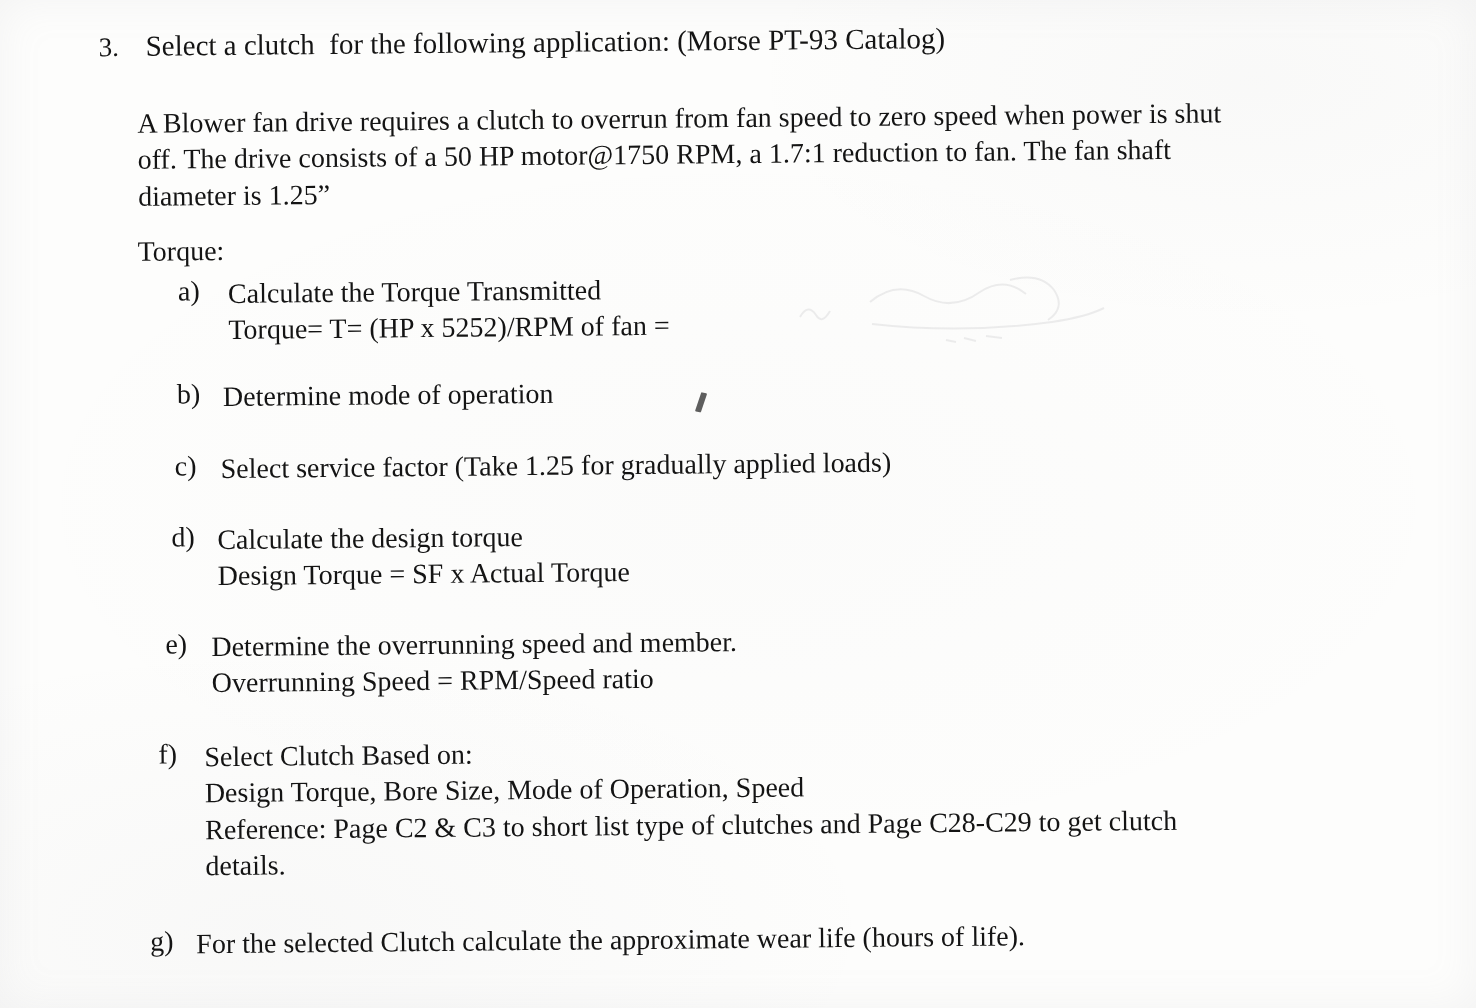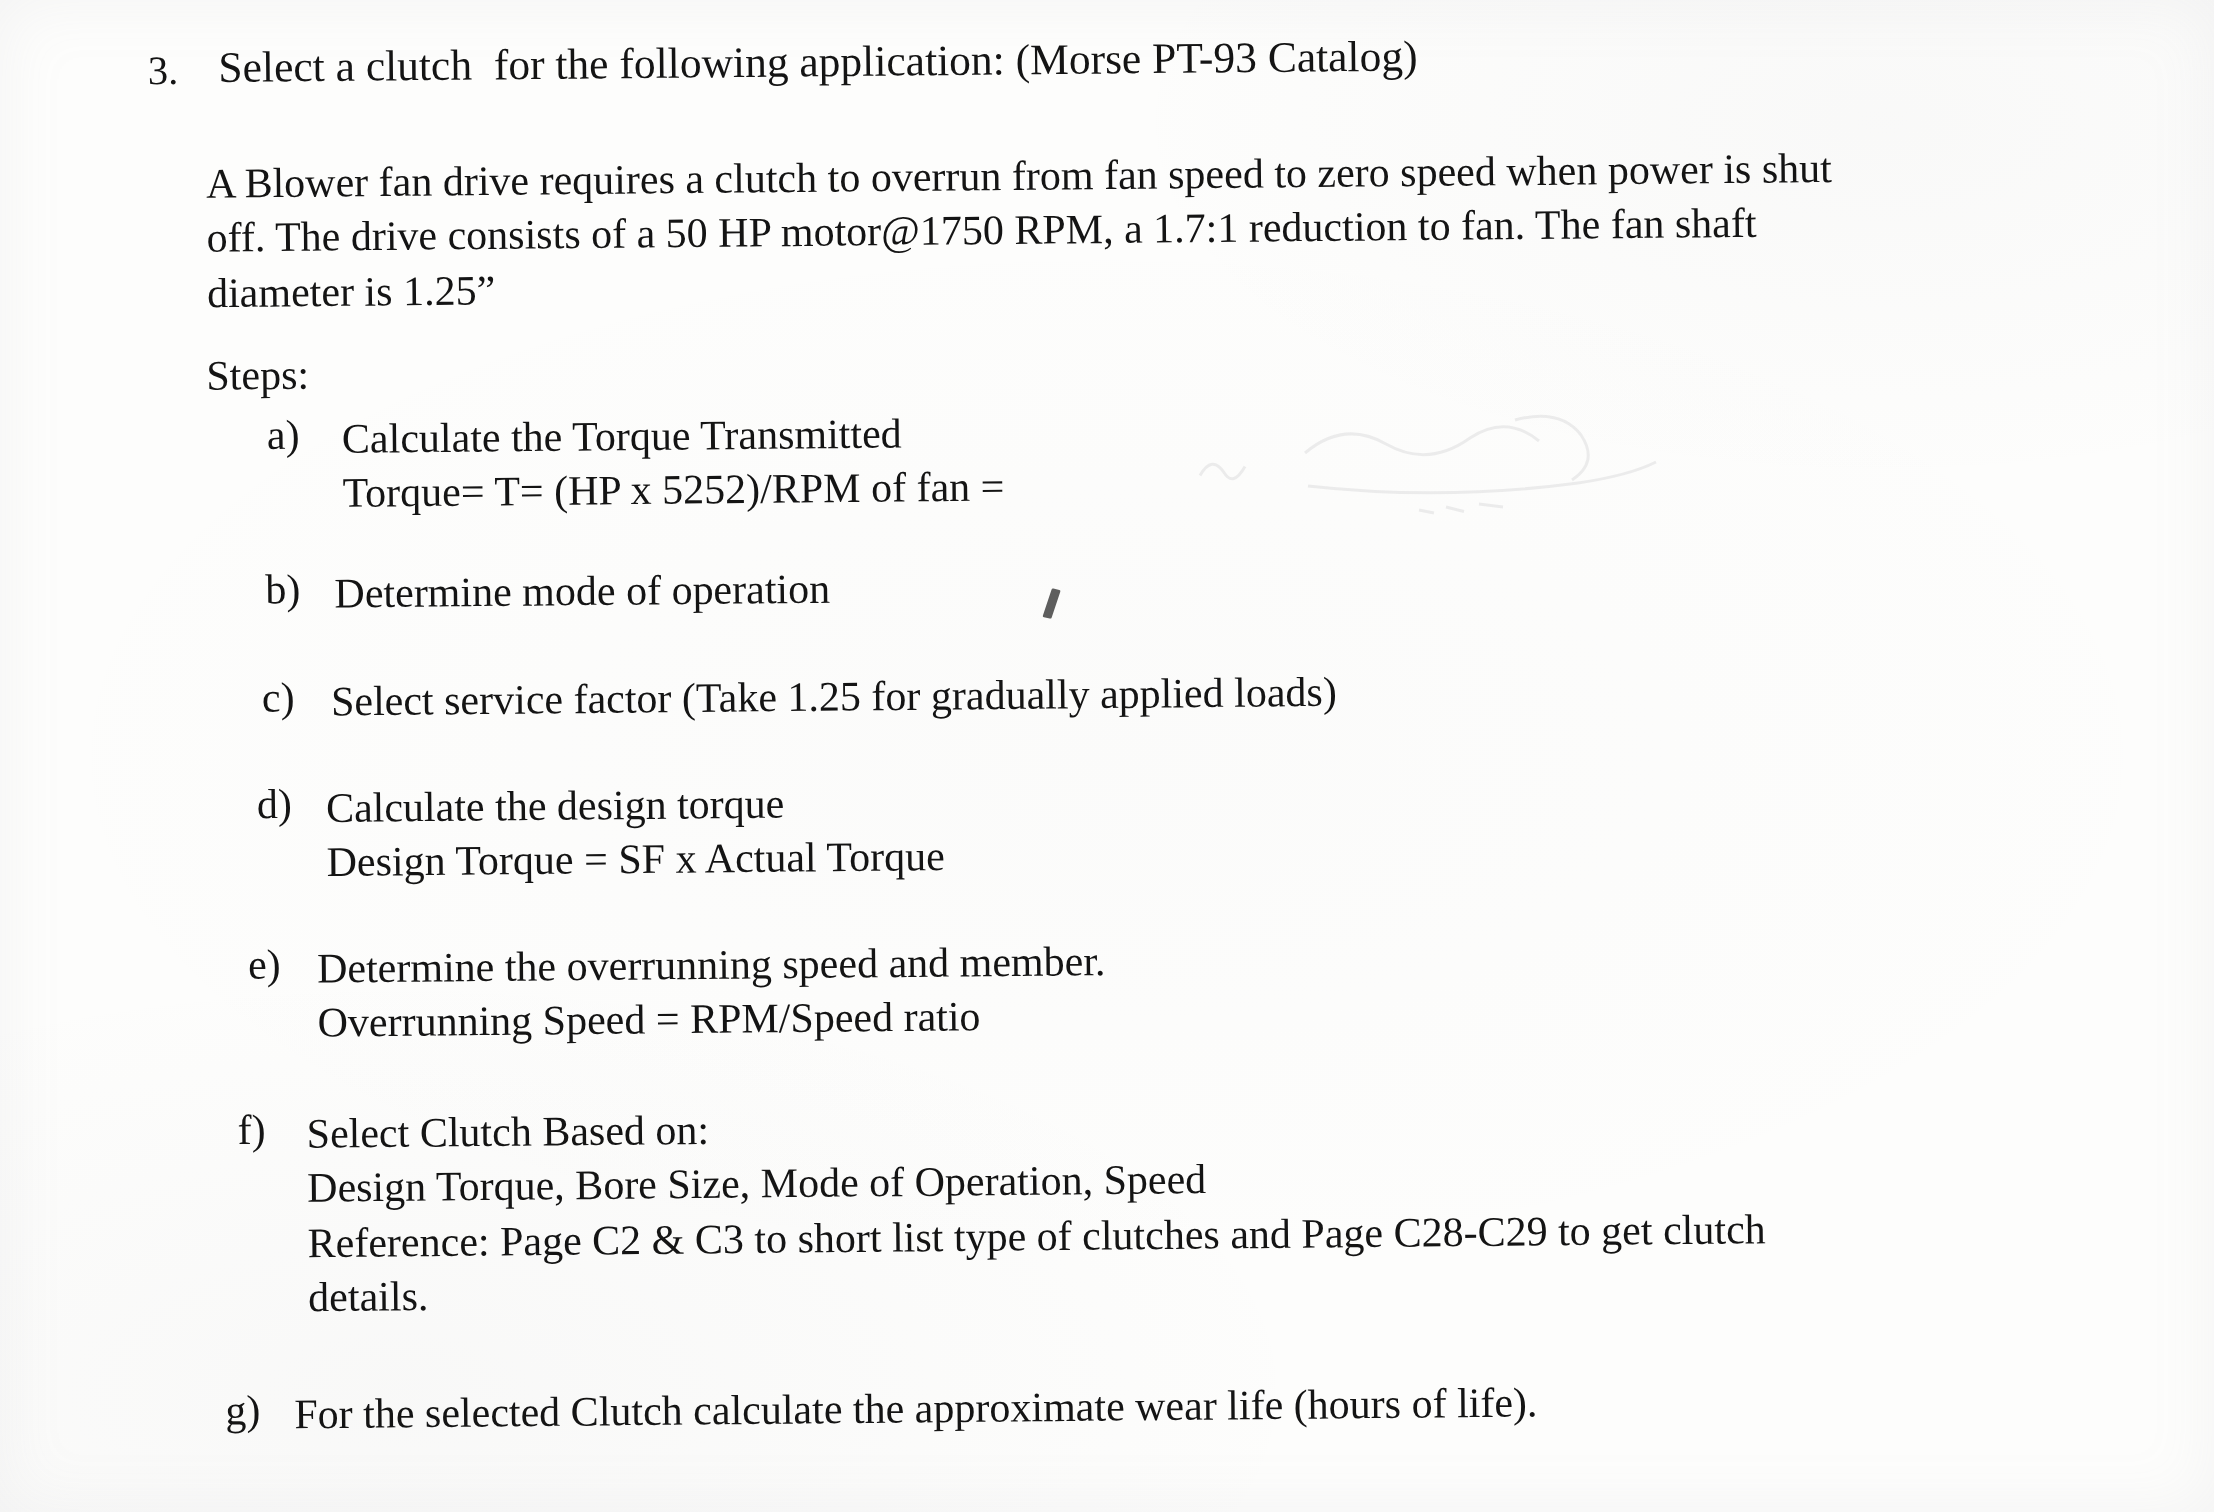--- a/index.html
+++ b/index.html
@@ -108,21 +108,21 @@
     <div class="line t-num" style="left:103px; top:28px;">3.</div>
 
     <div class="line t-head" style="left:150px; top:26px;">Select a clutch  for the following application: (Morse PT-93 Catalog)</div>
 
     <div class="blk t-para" style="left:141px; top:100px; width:1206px;">
       <div>A Blower fan drive requires a clutch to overrun from fan speed to zero speed when power is shut</div>
       <div>off. The drive consists of a 50 HP motor@1750 RPM, a 1.7:1 reduction to fan. The fan shaft</div>
       <div>diameter is 1.25”</div>
     </div>
 
-    <div class="line t-steps" style="left:140px; top:232px;">Steps:</div>
+    <div class="line t-steps" style="left:140px; top:232px;">Torque:</div>
 
     <div class="line t-marker" style="left:180px; top:272px;">a)</div>
     <div class="blk t-item" style="left:230px; top:271px; width:720px;">
       <div>Calculate the Torque Transmitted</div>
       <div>Torque= T= (HP x 5252)/RPM of fan =</div>
     </div>
 
     <div class="line t-marker" style="left:178px; top:375px;">b)</div>
     <div class="blk t-item" style="left:224px; top:374px; width:720px;">
       <div>Determine mode of operation</div>

